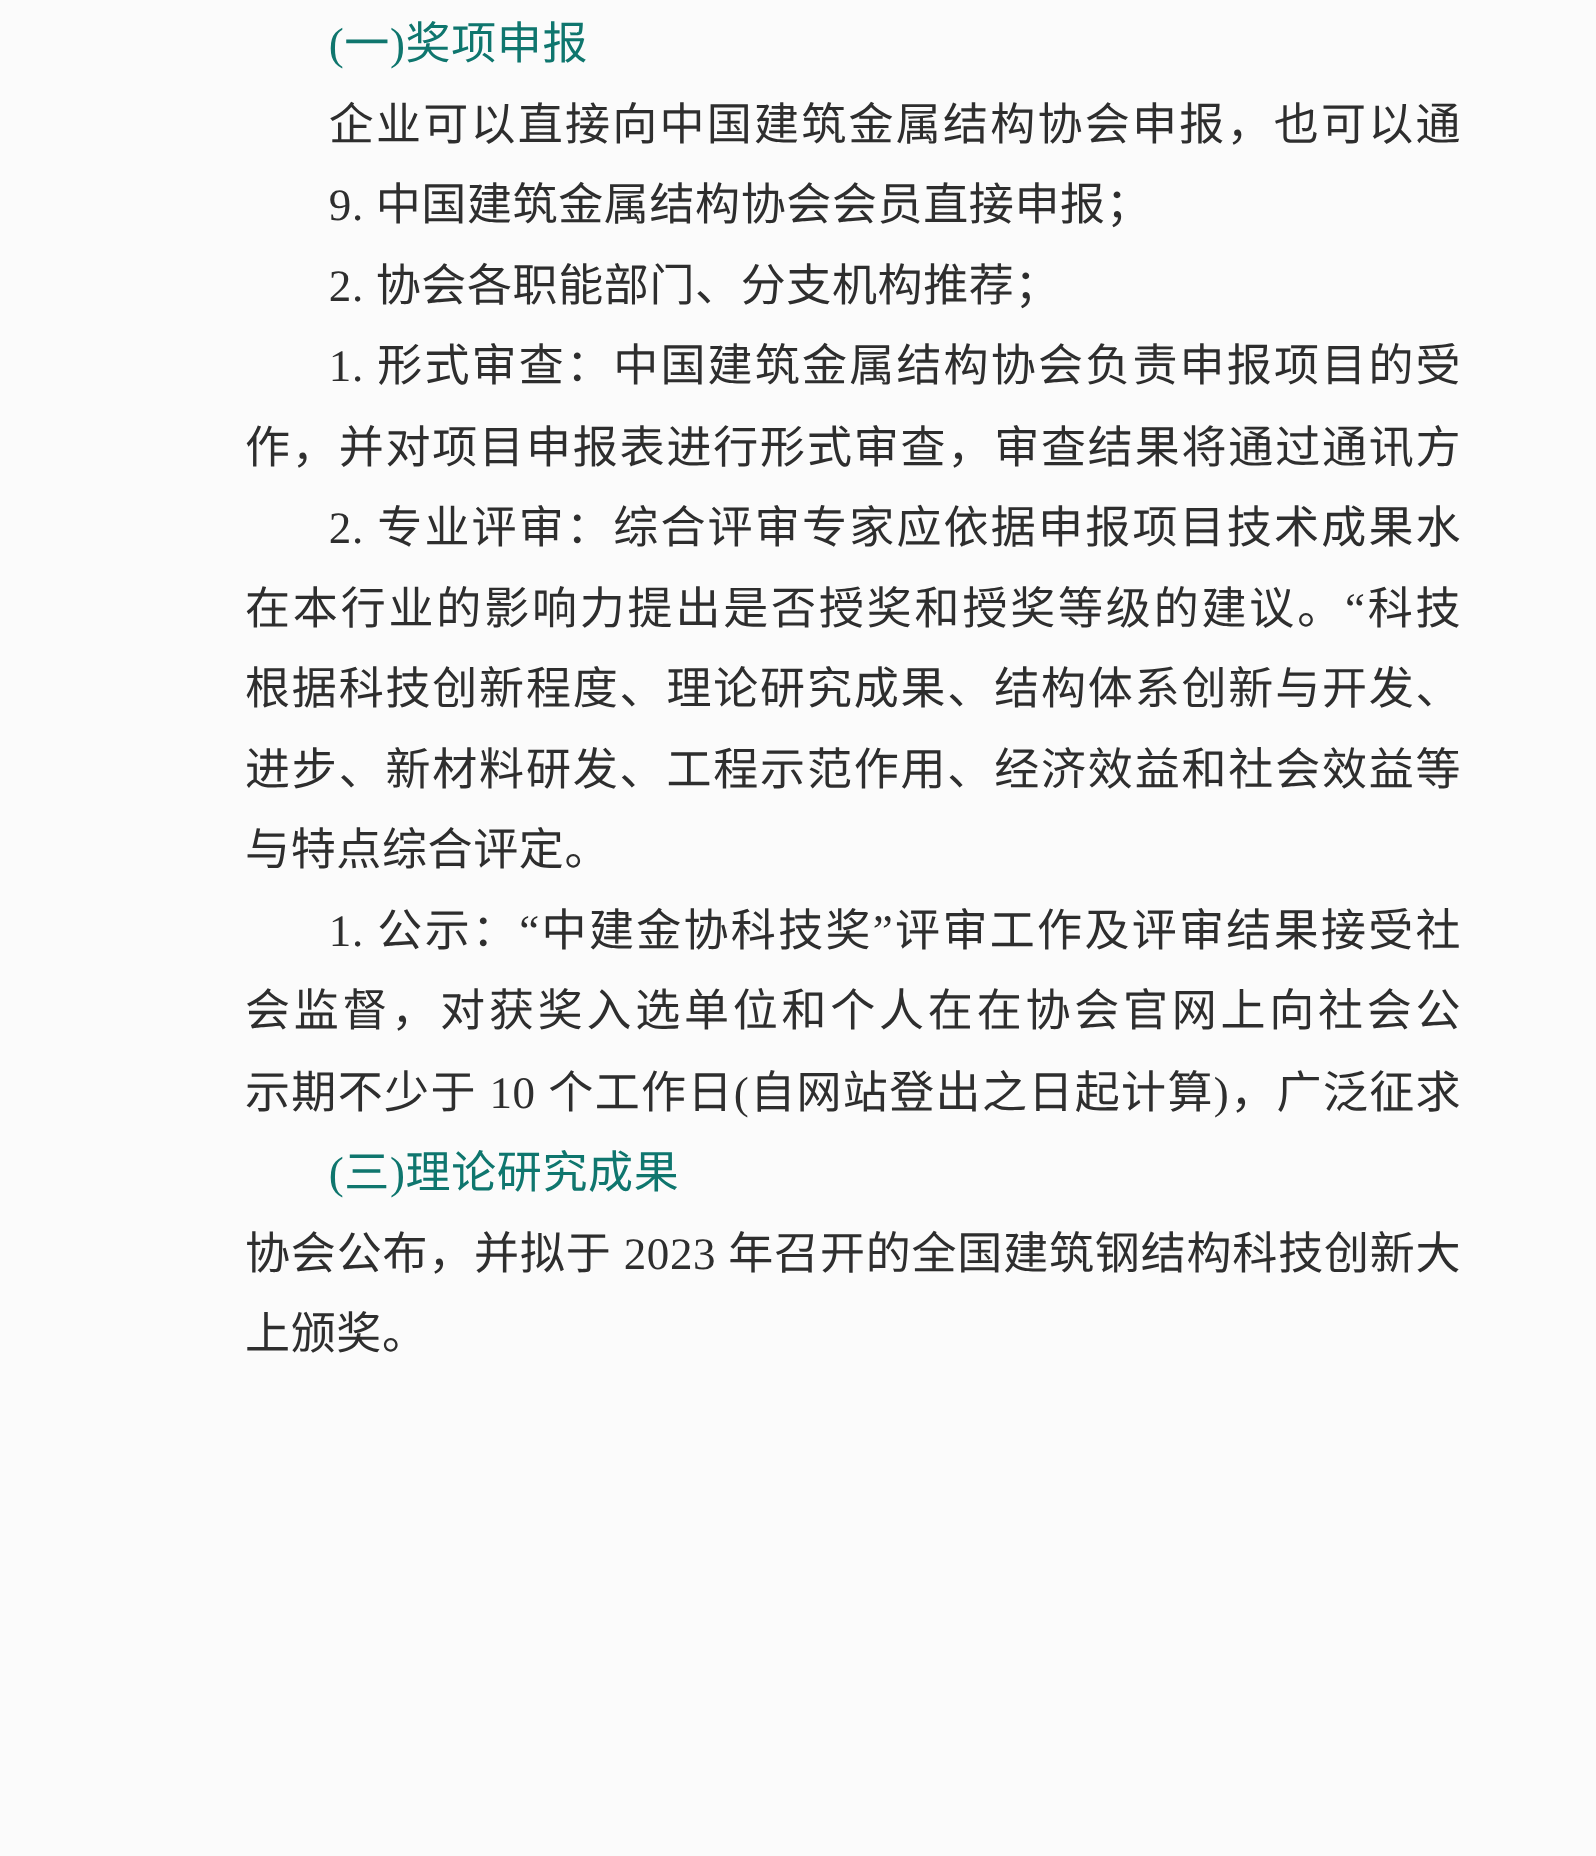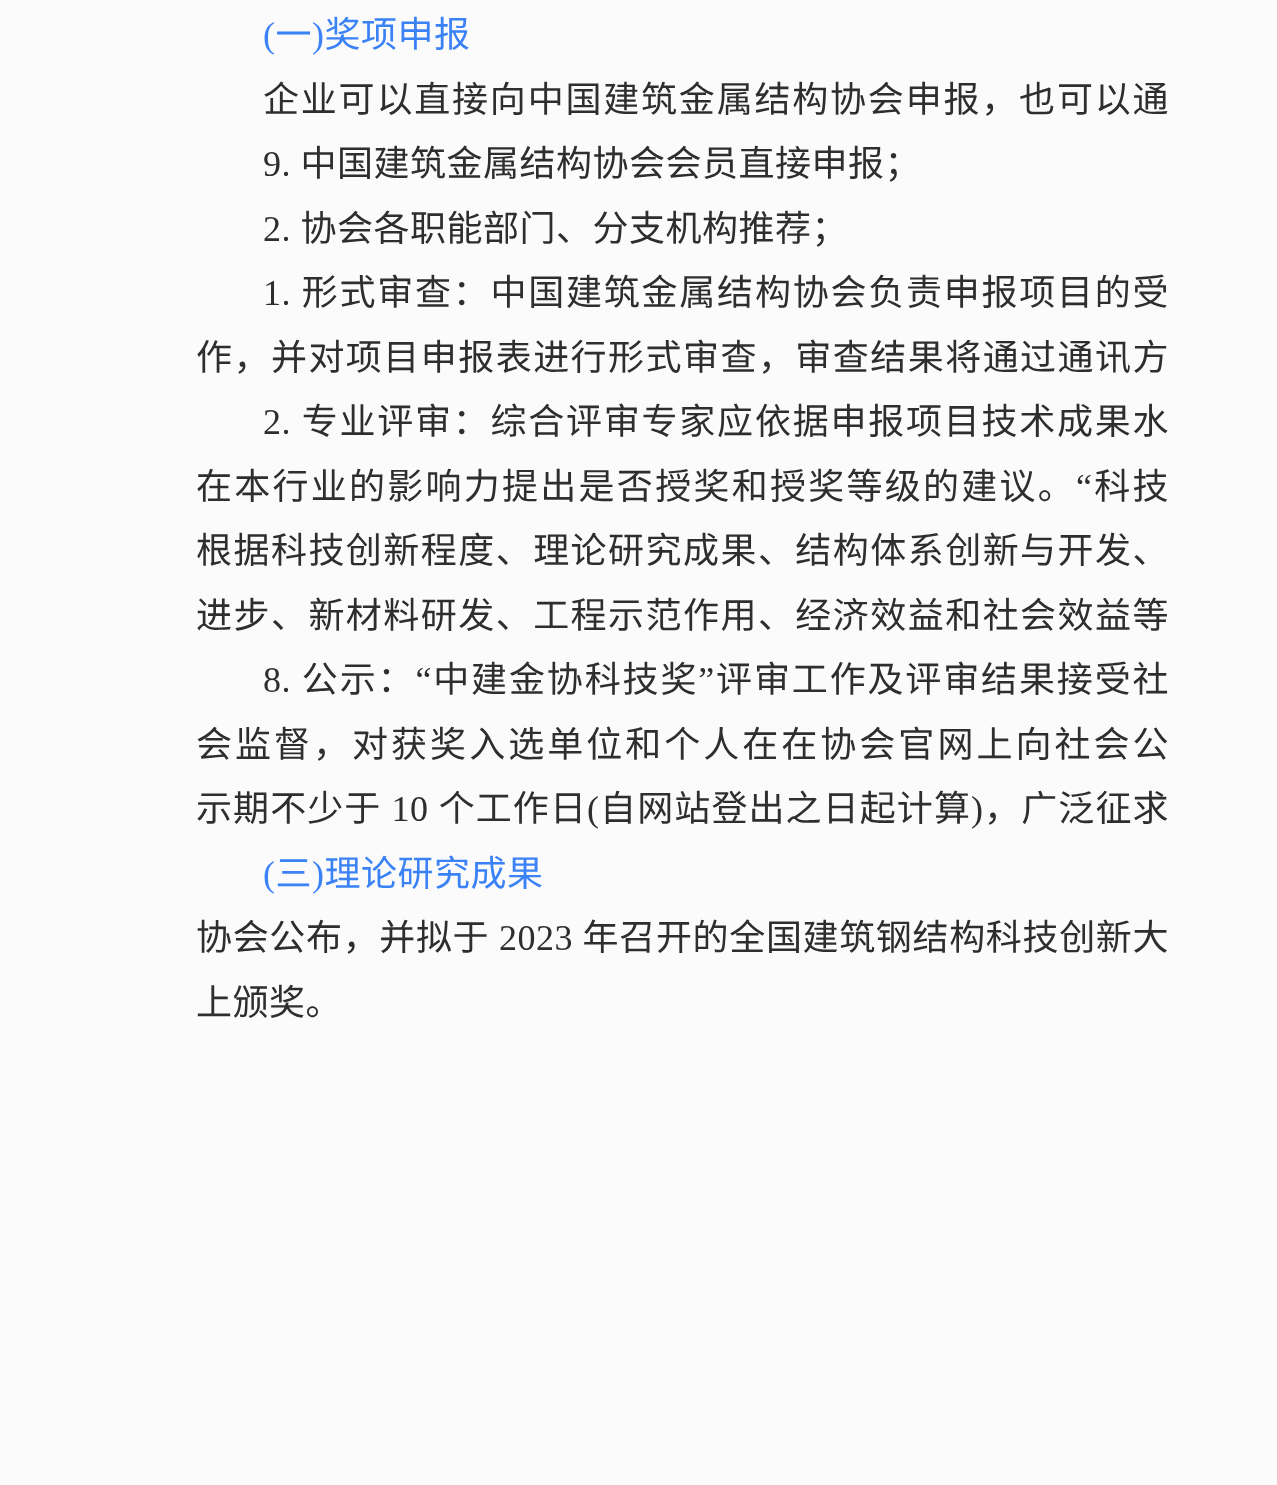--- a/index.html
+++ b/index.html
@@ -28,36 +28,37 @@
   }
   .indent {
     padding-left: 67px;
   }
   .full {
     white-space: normal;
     text-align: justify;
     text-align-last: justify;
   }
   .heading {
-    color: #3b82f6;
+    color: #0f766e;
   }
 </style>
 </head>
 <body style="background: rgb(251, 251, 251);">
 
 <div class="page" id="doc-page" style="background: rgb(251, 251, 251); color: rgb(46, 46, 46);">
     <div class="line heading indent">(一)奖项申报</div>
     <div class="line indent full">企业可以直接向中国建筑金属结构协会申报，也可以通过下</div>
     <div class="line indent">9. 中国建筑金属结构协会会员直接申报；</div>
     <div class="line indent">2. 协会各职能部门、分支机构推荐；</div>
     <div class="line indent full">1. 形式审查：中国建筑金属结构协会负责申报项目的受理工</div>
     <div class="line full">作，并对项目申报表进行形式审查，审查结果将通过通讯方式告</div>
     <div class="line indent full">2. 专业评审：综合评审专家应依据申报项目技术成果水平和</div>
     <div class="line full">在本行业的影响力提出是否授奖和授奖等级的建议。“科技奖”</div>
     <div class="line full">根据科技创新程度、理论研究成果、结构体系创新与开发、技术</div>
     <div class="line full">进步、新材料研发、工程示范作用、经济效益和社会效益等成果</div>
-    <div class="line indent full">8. 公示：“中建金协科技奖”评审工作及评审结果接受社</div>
+    <div class="line ">与特点综合评定。</div>
+    <div class="line indent full">1. 公示：“中建金协科技奖”评审工作及评审结果接受社</div>
     <div class="line full">会监督，对获奖入选单位和个人在在协会官网上向社会公示，公</div>
     <div class="line full">示期不少于 10 个工作日(自网站登出之日起计算)，广泛征求社</div>
     <div class="line heading indent">(三)理论研究成果</div>
     <div class="line full">协会公布，并拟于 2023 年召开的全国建筑钢结构科技创新大会</div>
     <div class="line ">上颁奖。</div>
   </div>
 
 </body></html>

